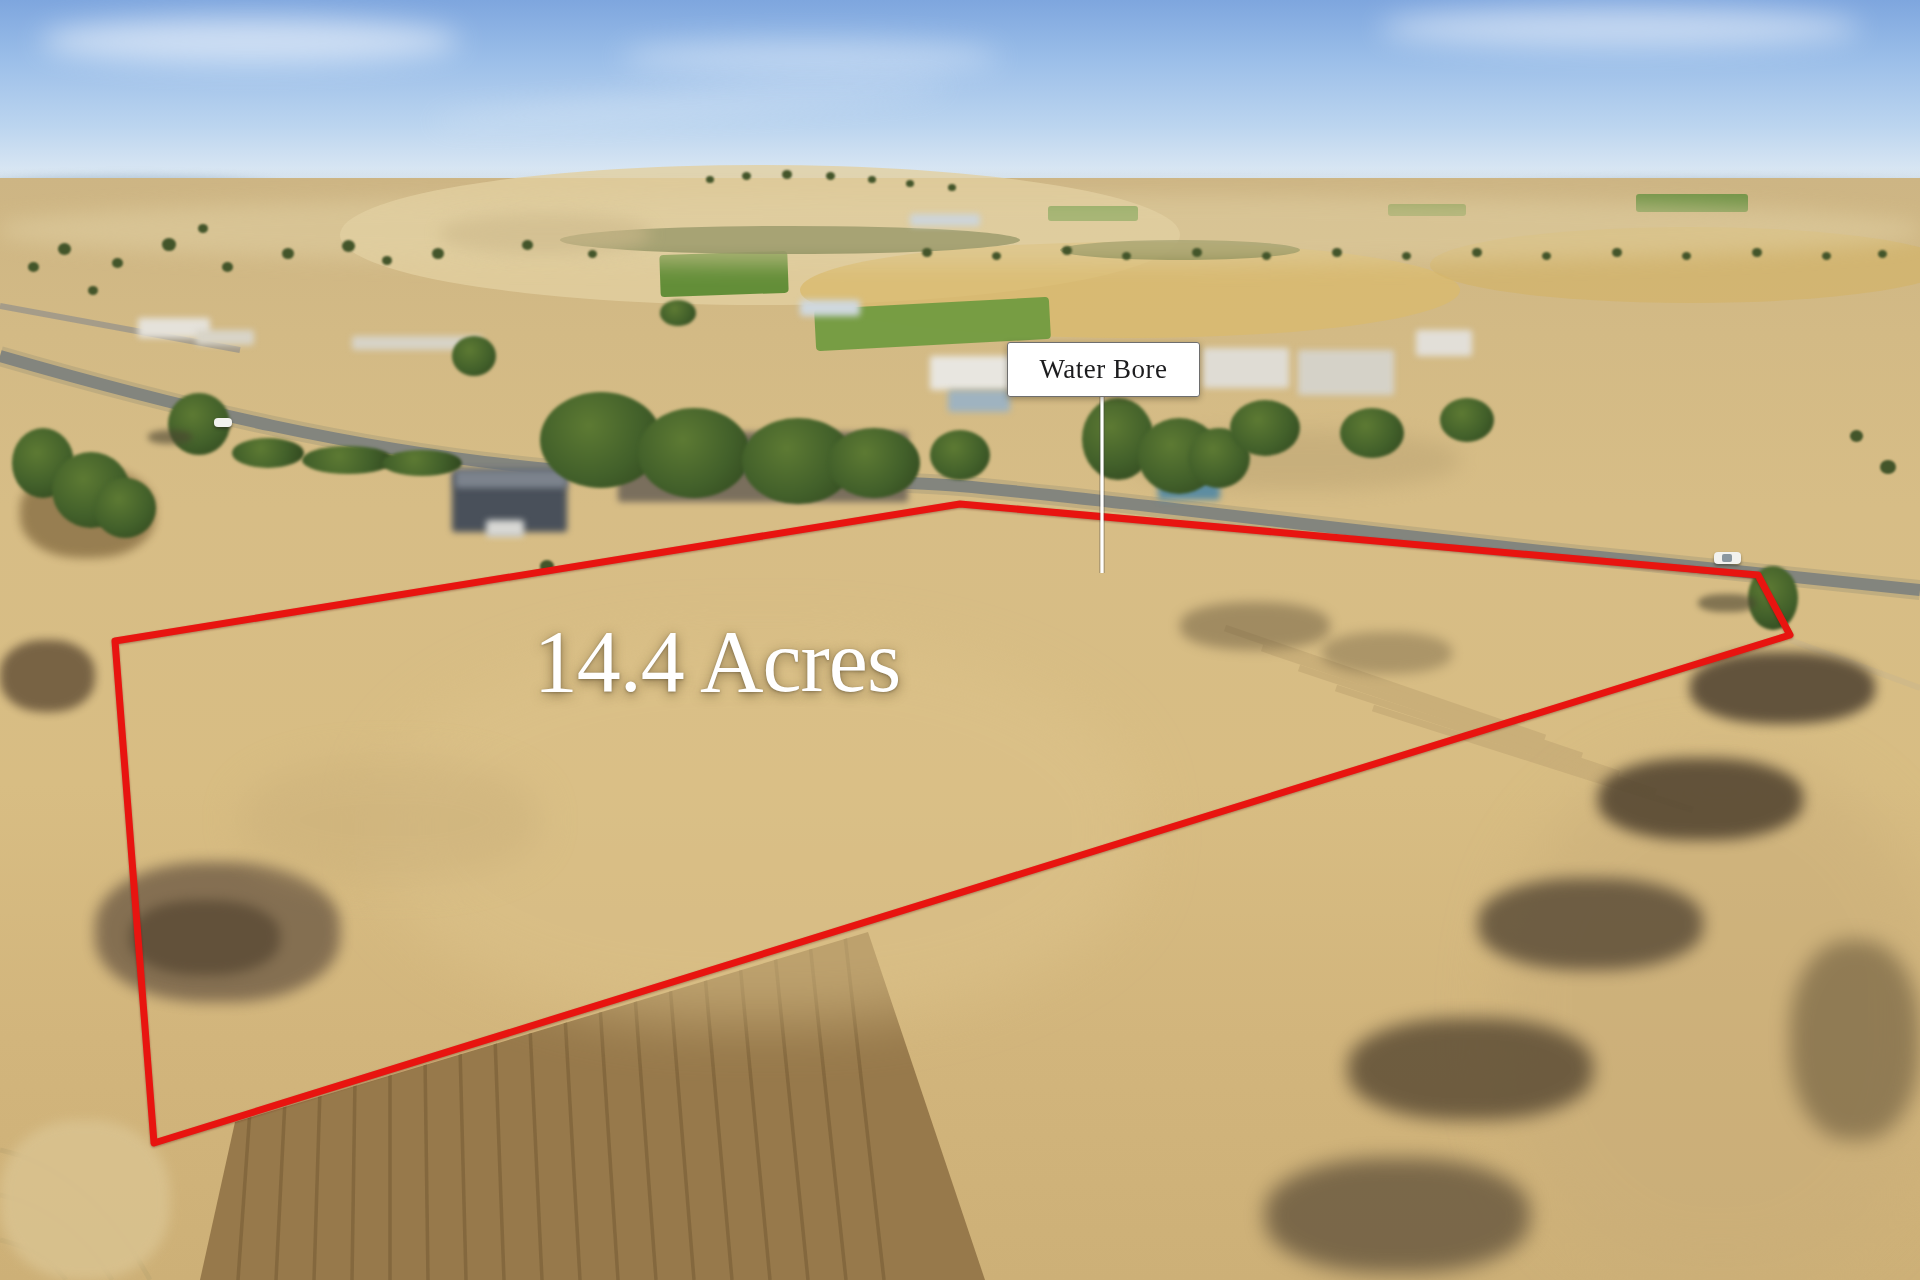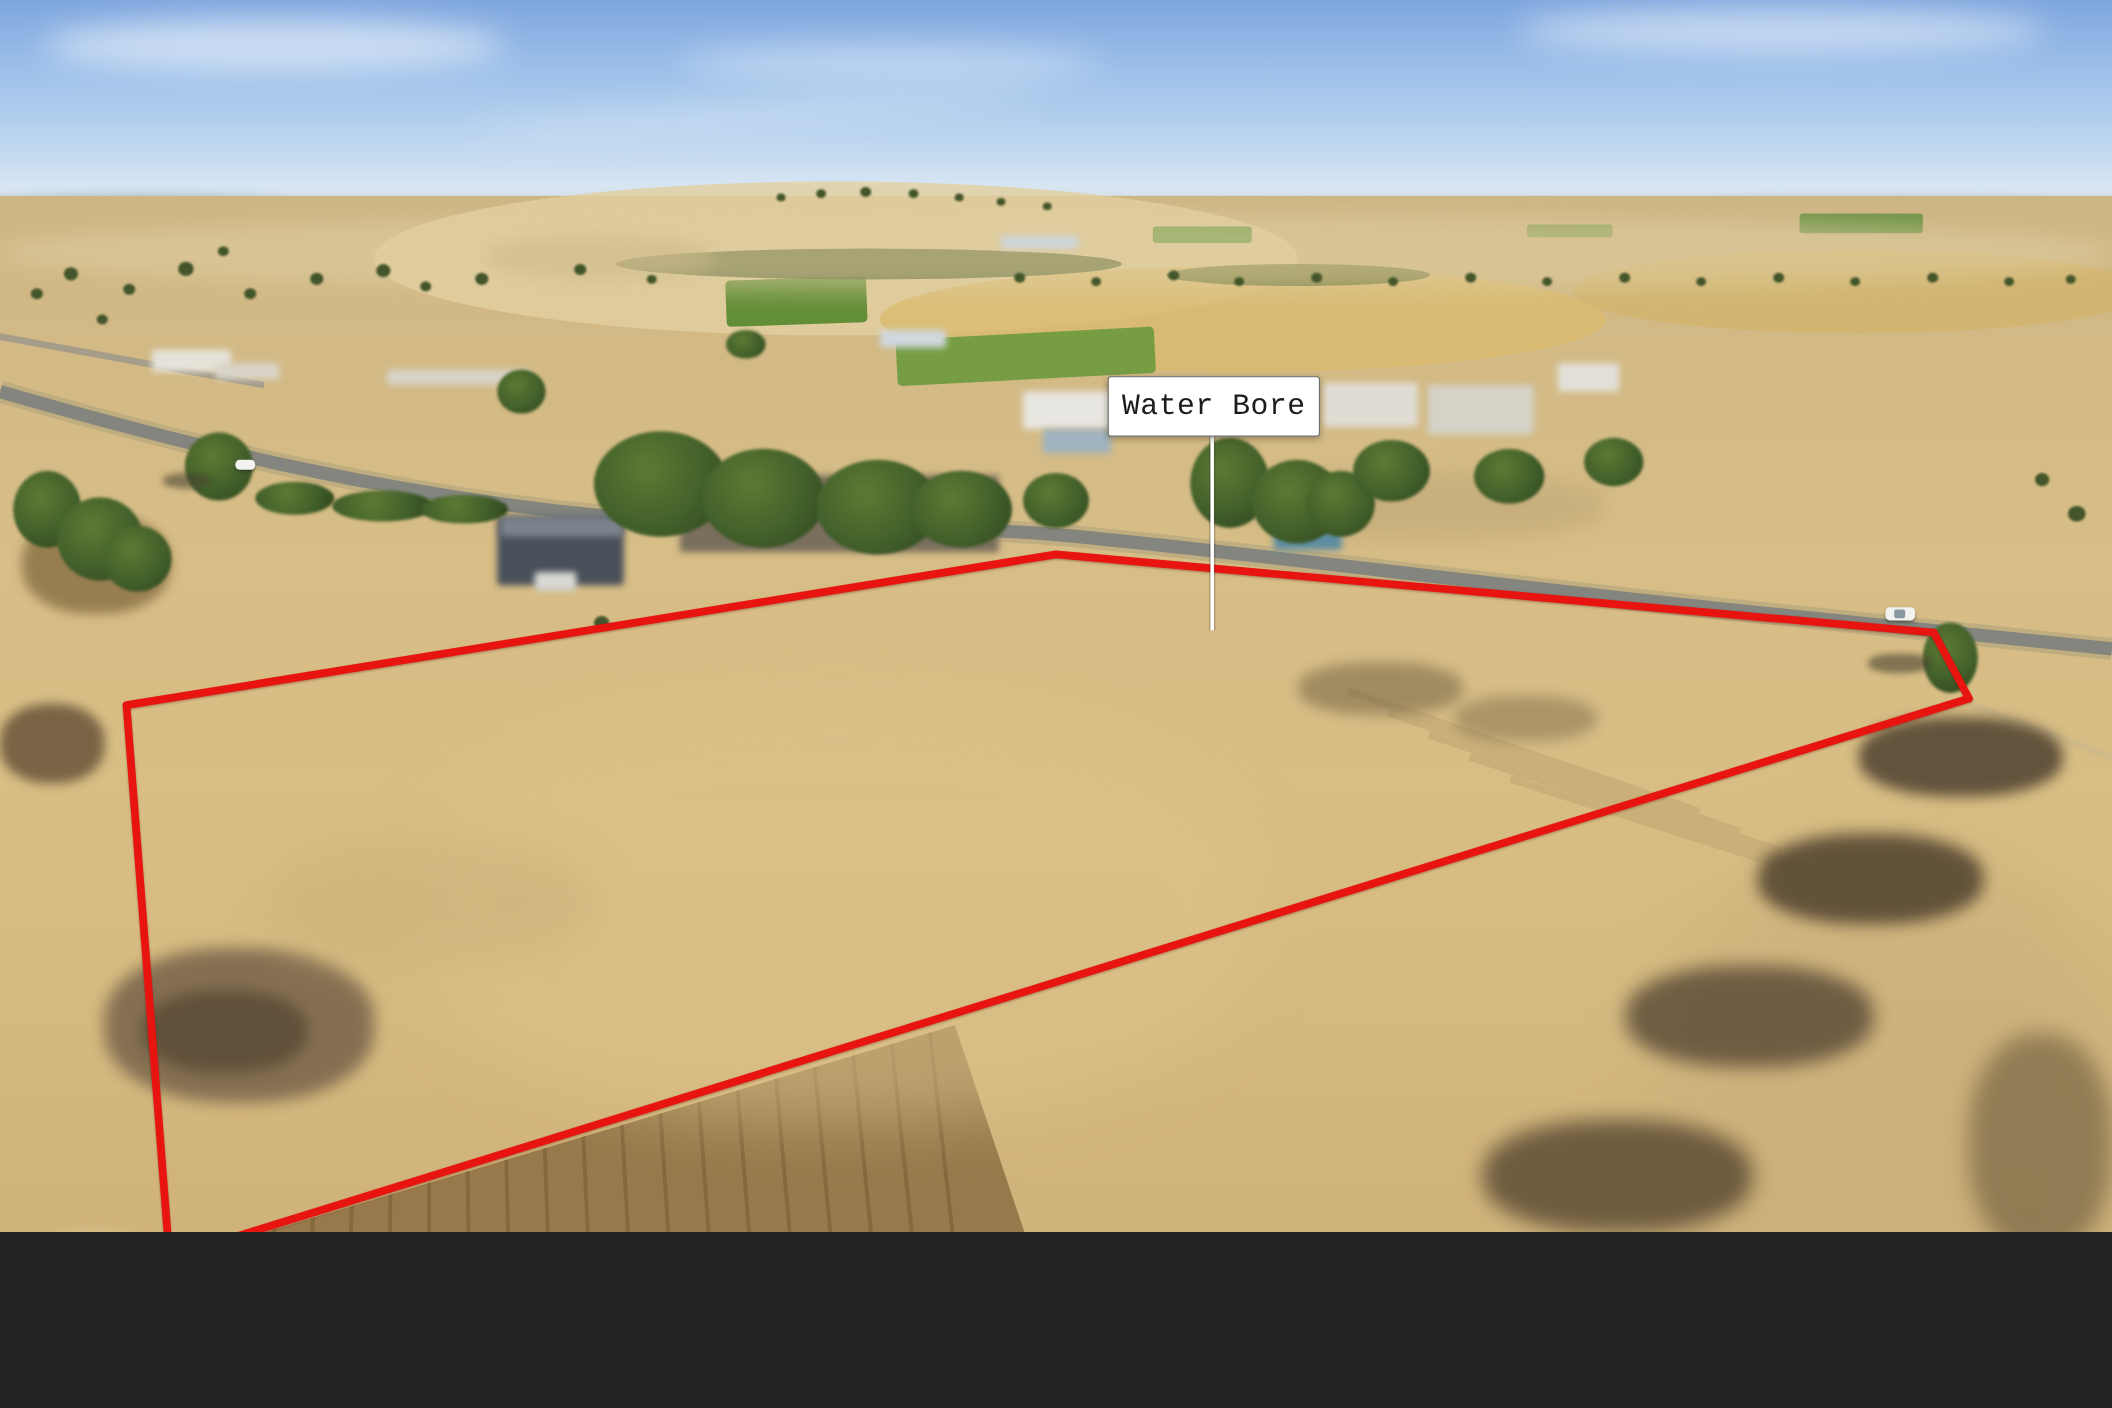--- a/index.html
+++ b/index.html
@@ -1,17 +1,17 @@
 <!DOCTYPE html>
 <html style="--overlay-text: #ffffff; --bore-bg: #ffffff; --bore-text: #1c1c1e; --boundary-red: #e81410; --sky-top: #7ea6de; --sky-horizon: #e8eff5; --field-base: #d7bd86; --road-gray: #8d8f88;"><head>
 <meta charset="utf-8">
 <style>
   html,body{margin:0;padding:0;background:#222;}
-  #stage{position:relative;width:1920px;height:1120px;overflow:hidden;
-         font-family:Liberation Mono, monospace;}
+  #stage{position:relative;width:1920px;height:1280px;overflow:hidden;
+         font-family:Liberation Serif, serif;}
   
   .sky{position:absolute;left:0;top:0;width:1920px;height:205px;
        background:linear-gradient(180deg,#7ea6de 0%,#9cbfe9 30%,#bcd5ef 62%,#dfeaf4 88%,#e8eff5 100%);}
   .cloud{position:absolute;background:#ffffff;border-radius:50%;filter:blur(14px);}
   .haze{position:absolute;left:0;top:168px;width:1920px;height:44px;
         background:linear-gradient(180deg,rgba(200,214,224,0) 0%,rgba(203,216,226,.85) 45%,rgba(210,200,170,.0) 100%);}
   .distant-ridge{position:absolute;border-radius:50%;filter:blur(4px);}
   
   .land{position:absolute;left:0;top:178px;width:1920px;height:1102px;
         background:linear-gradient(180deg,#cdb584 0%,#d3ba85 14%,#d7bd86 30%,#d8bd83 55%,#d2b57c 78%,#cdb077 100%);}
@@ -223,14 +223,15 @@
     <polygon fill="none" stroke="#e81410" stroke-width="7" stroke-linejoin="round" style="filter:drop-shadow(0 1px 1px rgba(80,0,0,.35))" points="115,641 960,504 1758,575 1790,635 154,1143"></polygon>
     <line x1="1102" y1="396" x2="1102" y2="573" stroke="rgba(60,60,60,.25)" stroke-width="6"></line>
     <line x1="1102" y1="396" x2="1102" y2="573" stroke="#ffffff" stroke-width="3.2"></line>
   </svg>
 
   <div class="bore-label">
     <span>Water Bore</span>
   </div>
 
   <div class="area-label">
+    <div class="area-title">14.4 Acres</div>
   </div>
 </div>
 
 </body></html>

